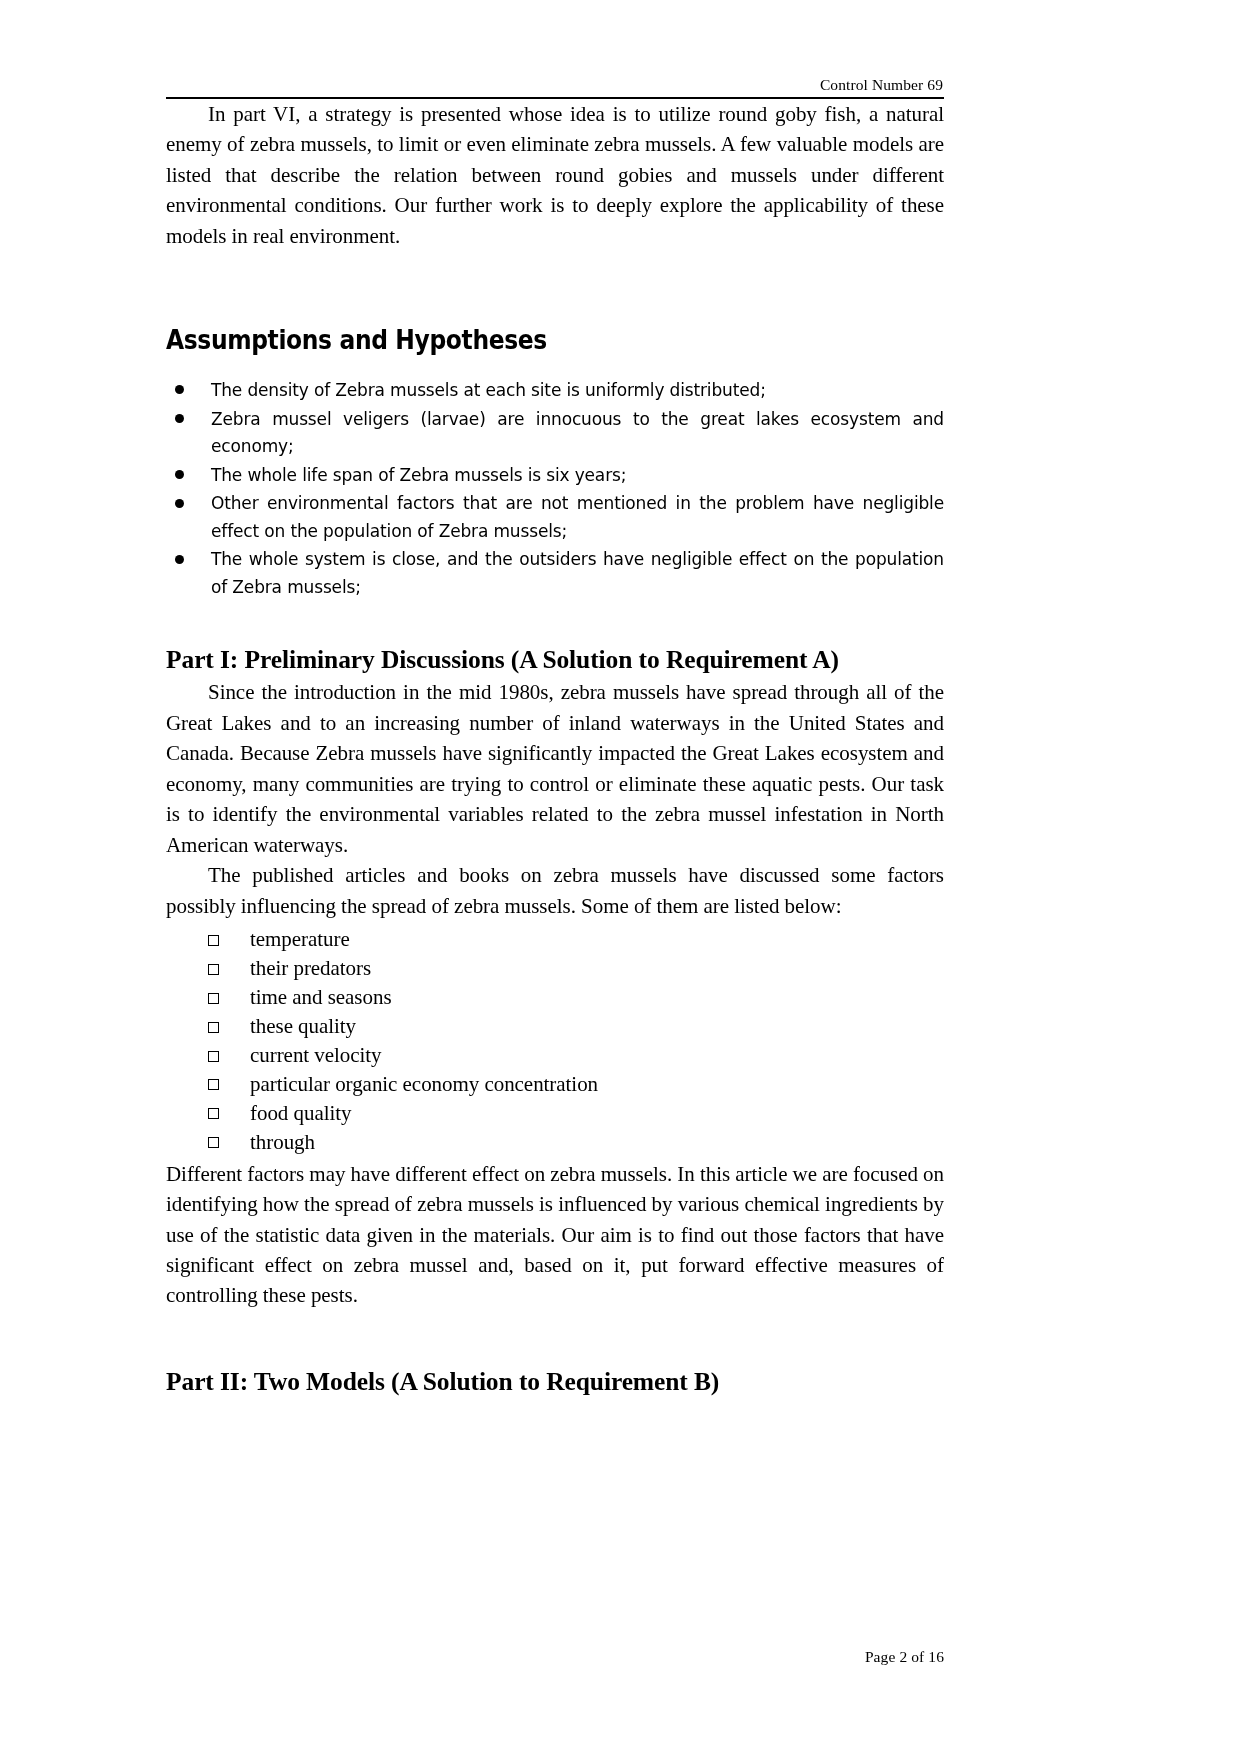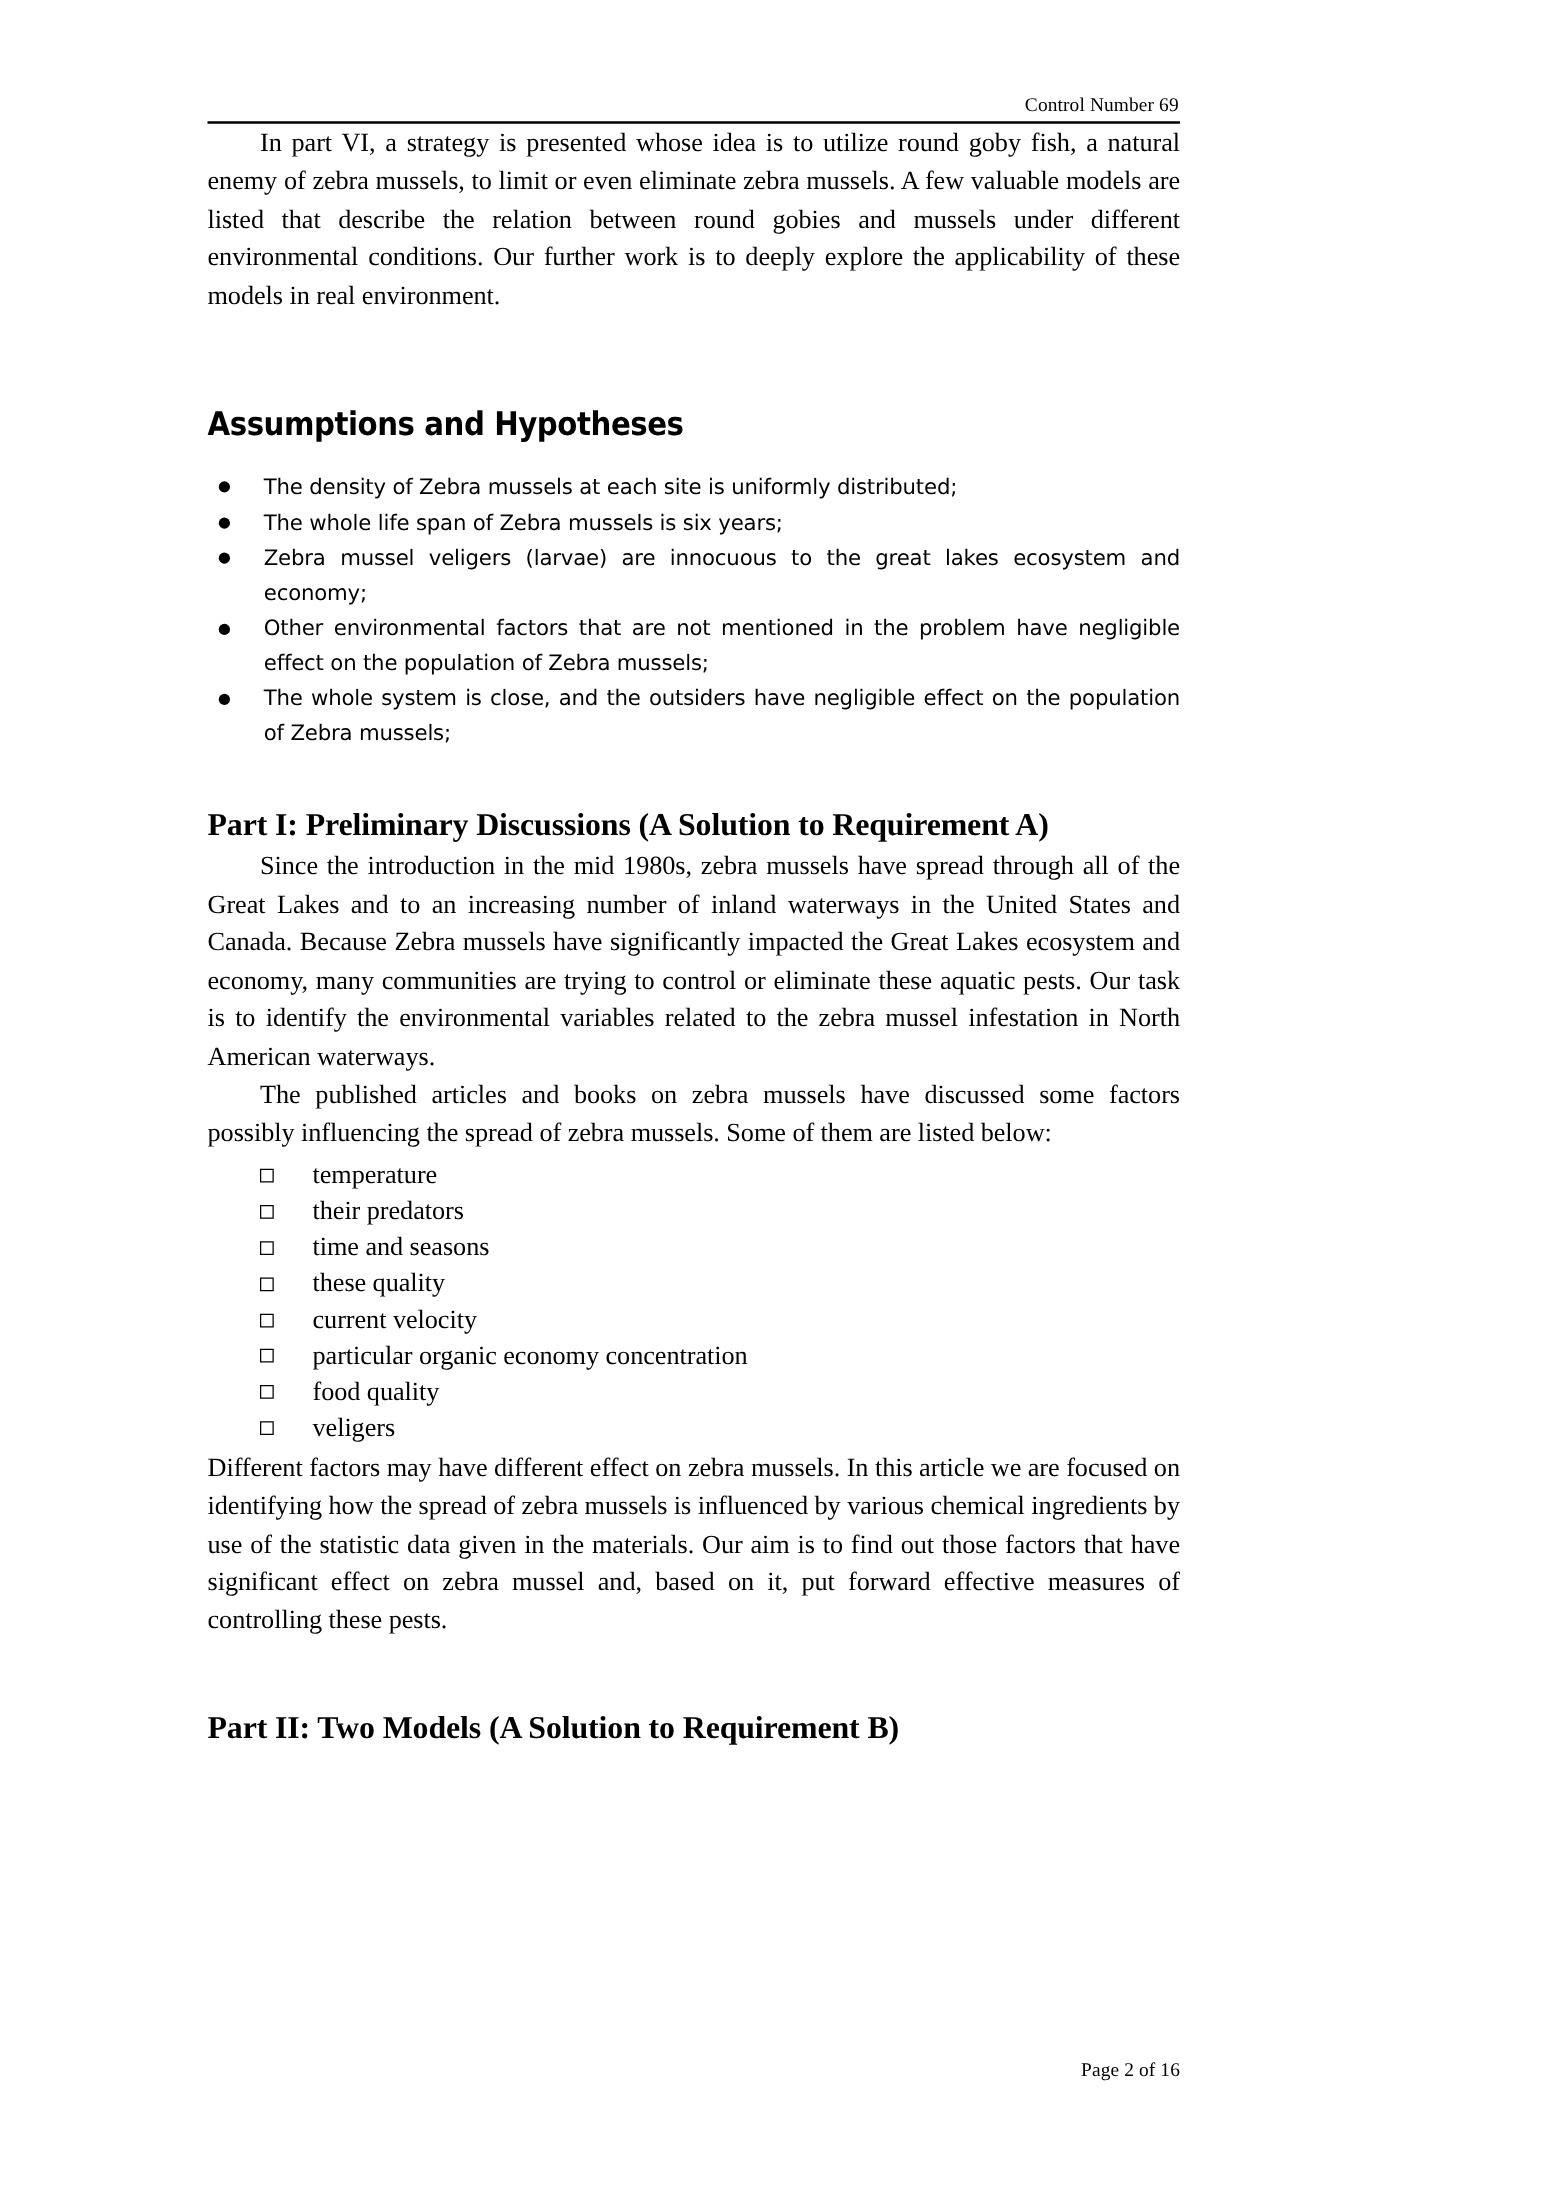--- a/index.html
+++ b/index.html
@@ -170,25 +170,25 @@
       <h2 class="sans-heading">Assumptions and Hypotheses</h2>
     </div>
 
     <ul class="assump">
       <li>
         <span class="bullet-dot"></span>
         <span>The density of Zebra mussels at each site is uniformly distributed;</span>
       </li>
       <li>
         <span class="bullet-dot"></span>
+        <span>Zebra mussel veligers (larvae) are innocuous to the great lakes ecosystem and economy;</span>
+      </li>
+      <li>
+        <span class="bullet-dot"></span>
         <span>The whole life span of Zebra mussels is six years;</span>
-      </li>
-      <li>
-        <span class="bullet-dot"></span>
-        <span>Zebra mussel veligers (larvae) are innocuous to the great lakes ecosystem and economy;</span>
       </li>
       <li>
         <span class="bullet-dot"></span>
         <span>Other environmental factors that are not mentioned in the problem have negligible effect on the population of Zebra mussels;</span>
       </li>
       <li>
         <span class="bullet-dot"></span>
         <span>The whole system is close, and the outsiders have negligible effect on the population of Zebra mussels;</span>
       </li>
     </ul>
@@ -225,21 +225,21 @@
       <li>
         <span class="sq"></span>
         <span>particular organic economy concentration</span>
       </li>
       <li>
         <span class="sq"></span>
         <span>food quality</span>
       </li>
       <li>
         <span class="sq"></span>
-        <span>veligers</span>
+        <span>through</span>
       </li>
     </ul>
 
     <p class="body">Different factors may have different effect on zebra mussels.    In this article we are focused on identifying how the spread of zebra mussels is influenced by various chemical ingredients by use of the statistic data given in the materials. Our aim is to find out those factors that have significant effect on zebra mussel and, based on it, put forward effective measures of controlling these pests.</p>
 
     <div class="heading-part2-wrap">
       <h2 class="serif-heading">Part II: Two Models (A Solution to Requirement B)</h2>
     </div>
 
   </div>

